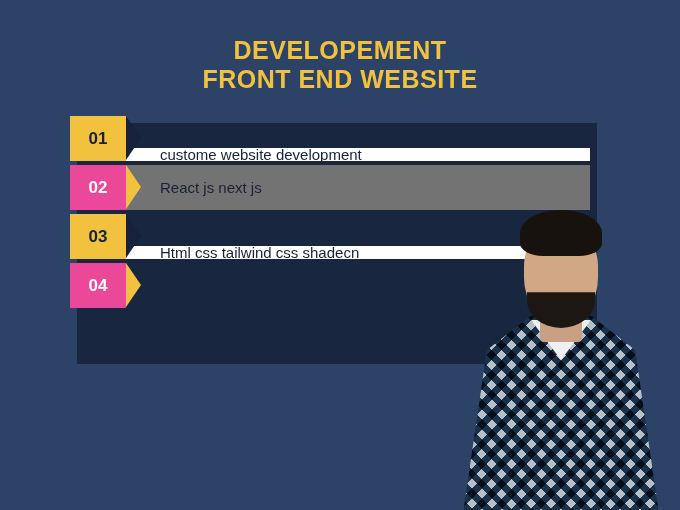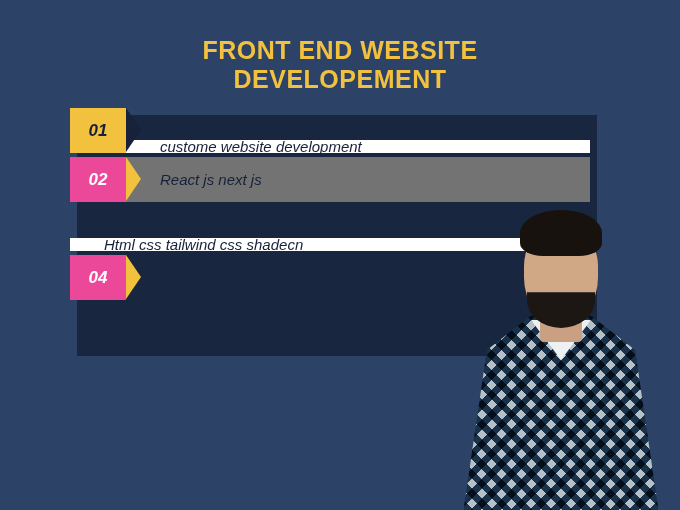--- a/index.html
+++ b/index.html
@@ -16,24 +16,23 @@
     color: #f2c23f;
     font-weight: 900;
     font-size: 25px;
     line-height: 1.15;
     letter-spacing: 0.5px;
     padding-top: 36px;
     font-family: "Arial Black", Arial, sans-serif;
   }
   .list-panel {
     position: absolute;
-    top: 108px;
+    top: 116px;
     left: 70px;
     width: 520px;
-    font-style: italic;
   }
   .list-shadow {
     position: absolute;
     top: 7px;
     left: 7px;
     width: 100%;
     height: 100%;
     background: #18273f;
   }
   .list {
@@ -181,22 +180,22 @@
     width: 60px;
     height: 40px;
     background: #eef1f3;
     clip-path: polygon(0 0, 100% 0, 50% 100%);
   }
 </style>
 </head>
 <body>
 
 <div class="title">
+  <div>DEVELOPEMENT</div>
   <div>FRONT END WEBSITE</div>
-  <div>DEVELOPEMENT</div>
 </div>
 
 <div class="list-panel">
   <div class="list-shadow"></div>
   <div class="list">
 
     <div class="row style-a">
       <div class="num-block">
         <span class="num-text">01</span>
       </div>
@@ -204,20 +203,23 @@
     </div>
 
     <div class="row style-b">
       <div class="num-block">
         <span class="num-text">02</span>
       </div>
       <div class="label-block">React js next js</div>
     </div>
 
     <div class="row style-a">
+      <div class="num-block">
+        <span class="num-text">03</span>
+      </div>
       <div class="label-block">Html css tailwind css shadecn</div>
     </div>
 
     <div class="row style-b">
       <div class="num-block">
         <span class="num-text">04</span>
       </div>
     </div>
 
     <div class="row style-a">

